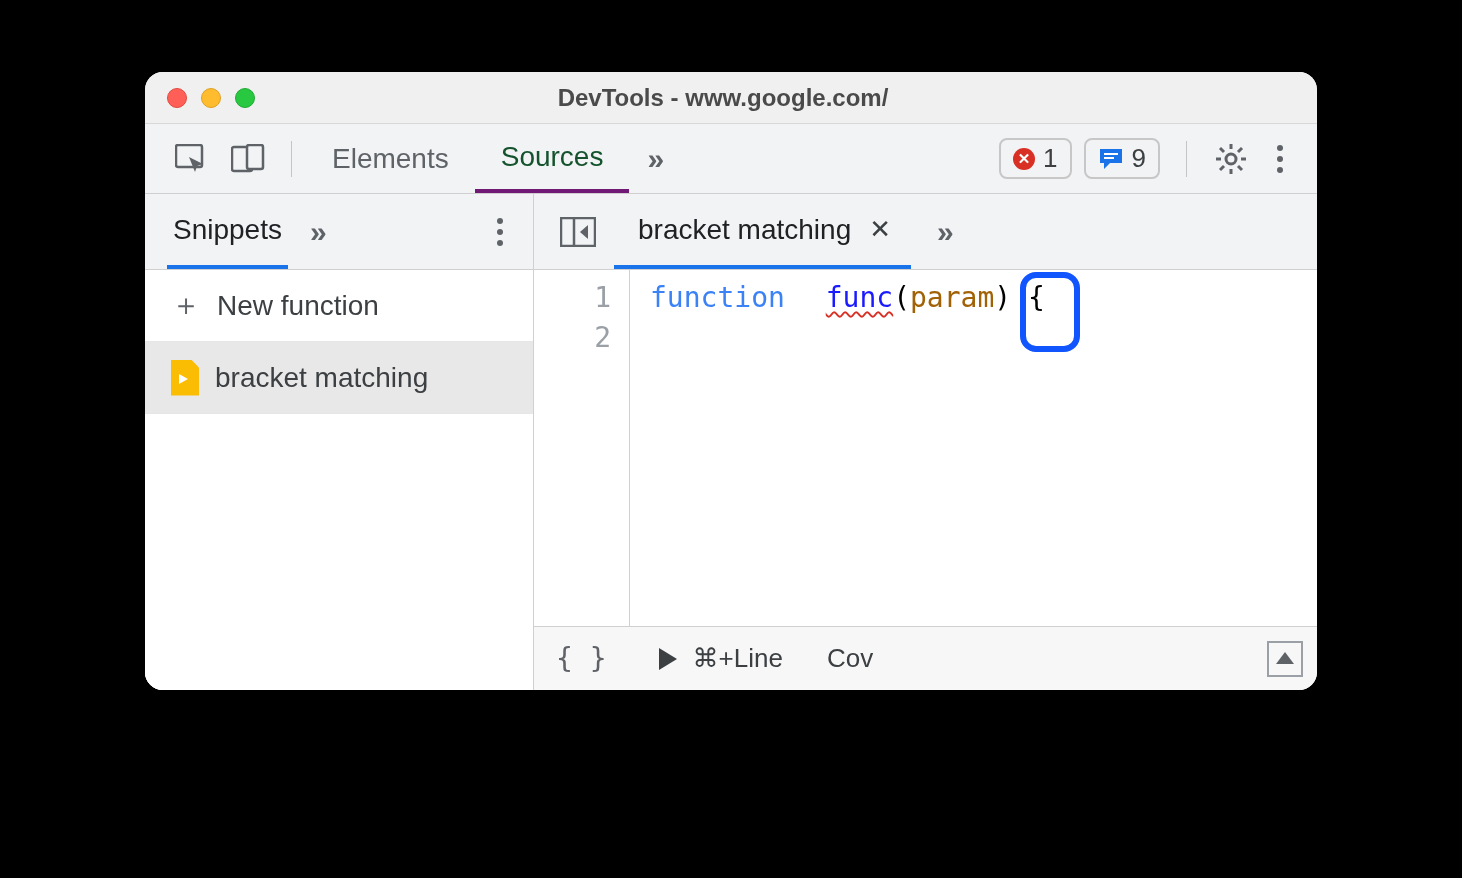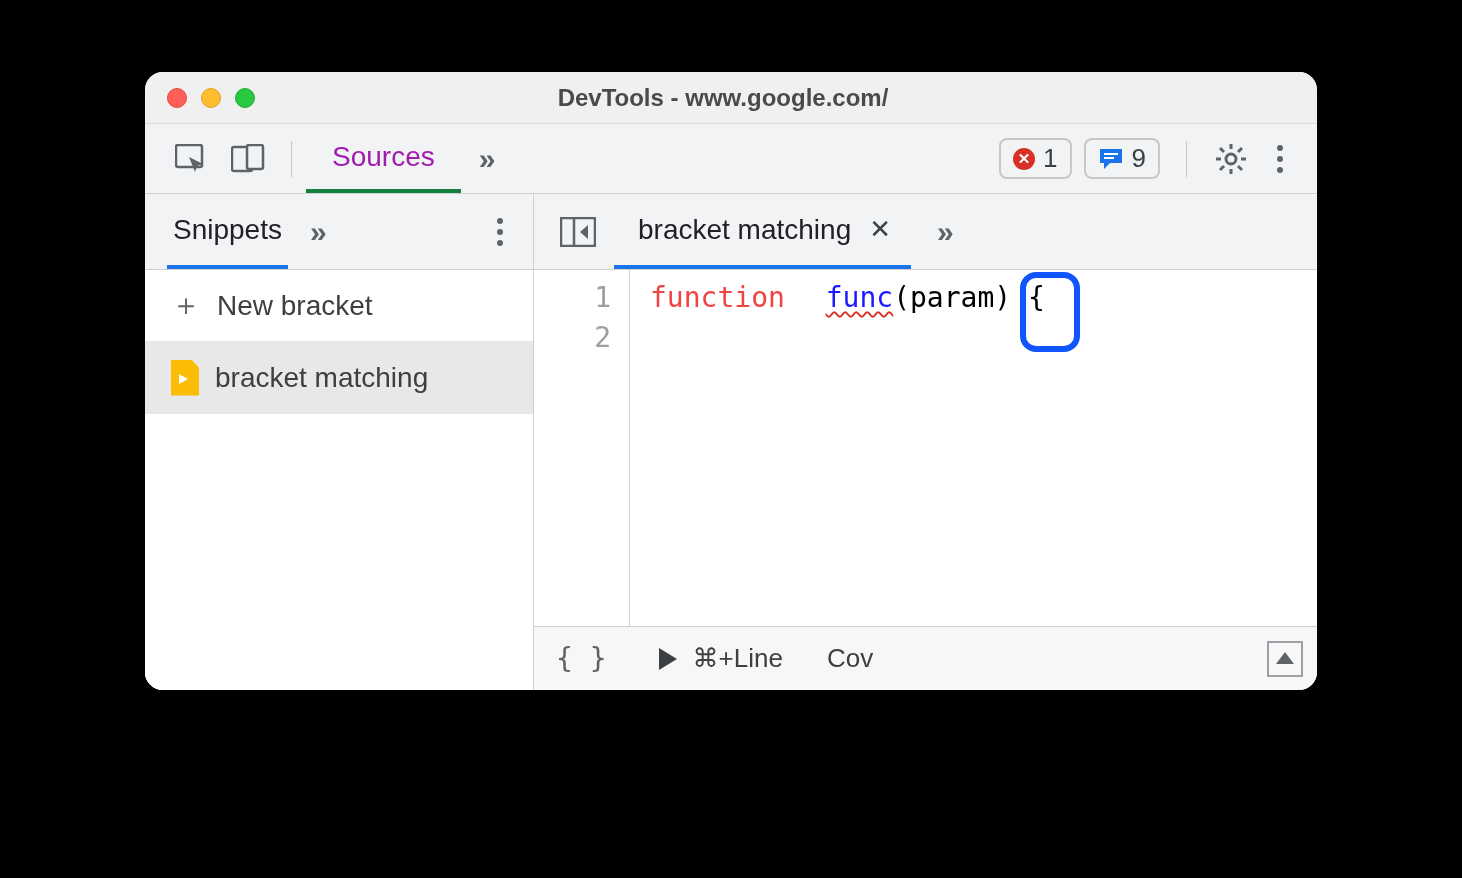--- a/index.html
+++ b/index.html
@@ -72,22 +72,22 @@
 .tab {
   font-size: 28px;
   color: #5f6368;
   padding: 0 26px;
   height: 100%;
   display: flex;
   align-items: center;
   cursor: pointer;
 }
 .tab.active {
-  color: #a21caf;
-  border-bottom: 4px solid #15803d;
+  color: #14532d;
+  border-bottom: 4px solid #701a75;
 }
 .chevrons {
   font-size: 30px;
   color: #5f6368;
   padding: 0 18px;
   font-weight: 600;
 }
 .spacer { flex: 1; }
 .badge {
   display: flex;
@@ -239,23 +239,23 @@
   text-align: right;
   padding: 8px 18px 0 0;
   color: #9aa0a6;
   line-height: 40px;
 }
 .code {
   padding: 8px 0 0 20px;
   line-height: 40px;
   position: relative;
 }
-.kw { color: #ef4444; text-align: right; }
+.kw { color: #3b82f6; text-align: right; }
 .fn { color: #1a1aff; margin-left: 24px; }
-.param { color: #000000; }
+.param { color: #a16207; }
 .underline-err {
   text-decoration: underline wavy #d93025 2px;
   text-underline-offset: 4px;
 }
 .highlight-ring {
   position: absolute;
   border: 6px solid #1155ff;
   border-radius: 16px;
   width: 60px;
   height: 80px;
@@ -326,20 +326,21 @@
           <path d="M14 13 L28 20 L22 22 L20 28 Z" fill="#5f6368"></path>
         </svg>
     </div>
     <div class="tb-iconbtn">
       <svg width="34" height="30" viewBox="0 0 34 30">
           <rect x="1" y="3" width="20" height="24" rx="2" fill="none" stroke="#5f6368" stroke-width="2.5"></rect>
           <rect x="16" y="1" width="16" height="24" rx="2" fill="#f1f3f4" stroke="#5f6368" stroke-width="2.5"></rect>
         </svg>
     </div>
     <div class="tb-sep"></div>
+    <div class="tab">Elements</div>
     <div class="tab active">Sources</div>
     <div class="chevrons">»</div>
     <div class="spacer"></div>
     <div class="badge">
       <div class="badge-icon-error">✕</div>
       <span>1</span>
     </div>
     <div class="badge">
       <div class="badge-icon-chat">
         <svg width="26" height="24" viewBox="0 0 26 24">
@@ -384,21 +385,21 @@
         <div class="sb-kebab">
           <svg width="10" height="32" viewBox="0 0 10 32">
               <circle cx="5" cy="5" r="3" fill="#5f6368"></circle>
               <circle cx="5" cy="16" r="3" fill="#5f6368"></circle>
               <circle cx="5" cy="27" r="3" fill="#5f6368"></circle>
             </svg>
         </div>
       </div>
       <div class="sb-row">
         <span class="plus-icon">＋</span>
-        <span>New bracket</span>
+        <span>New function</span>
       </div>
       <div class="sb-row selected">
         <div class="snippet-icon"></div>
         <span>bracket matching</span>
       </div>
       <div class="sb-fill"></div>
     </div>
 
     <div class="main">
       <div class="file-tabs">

